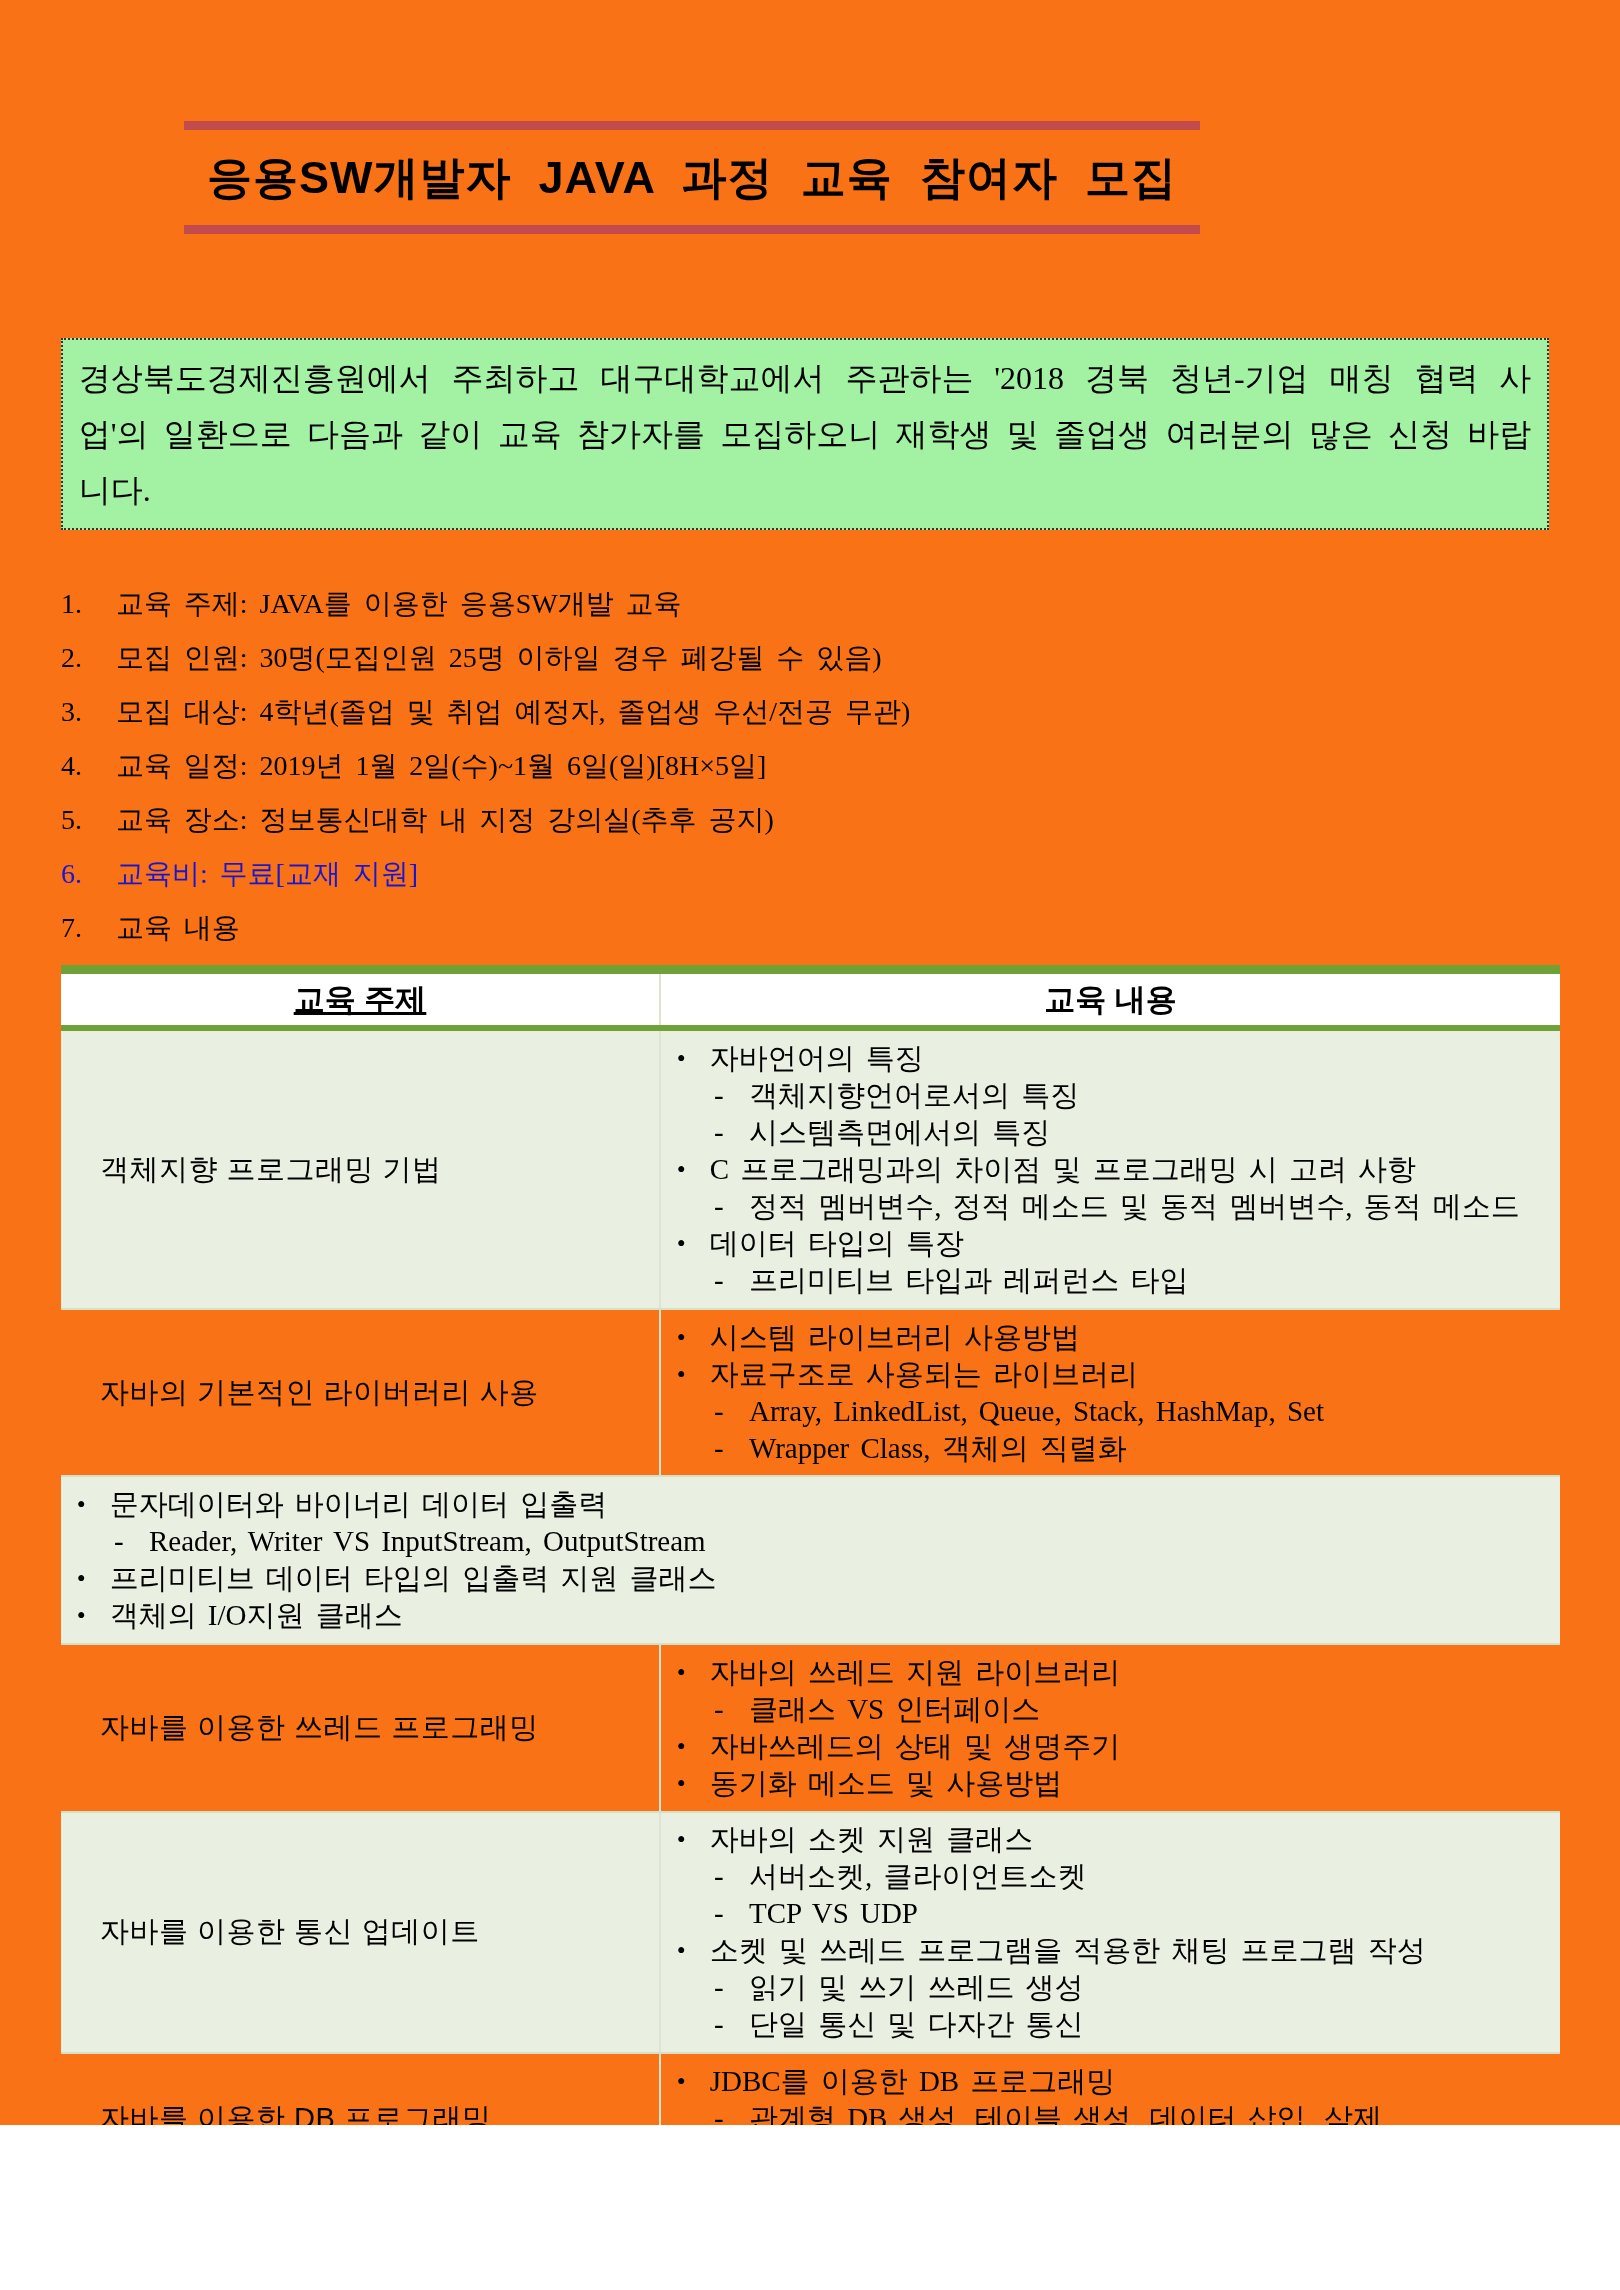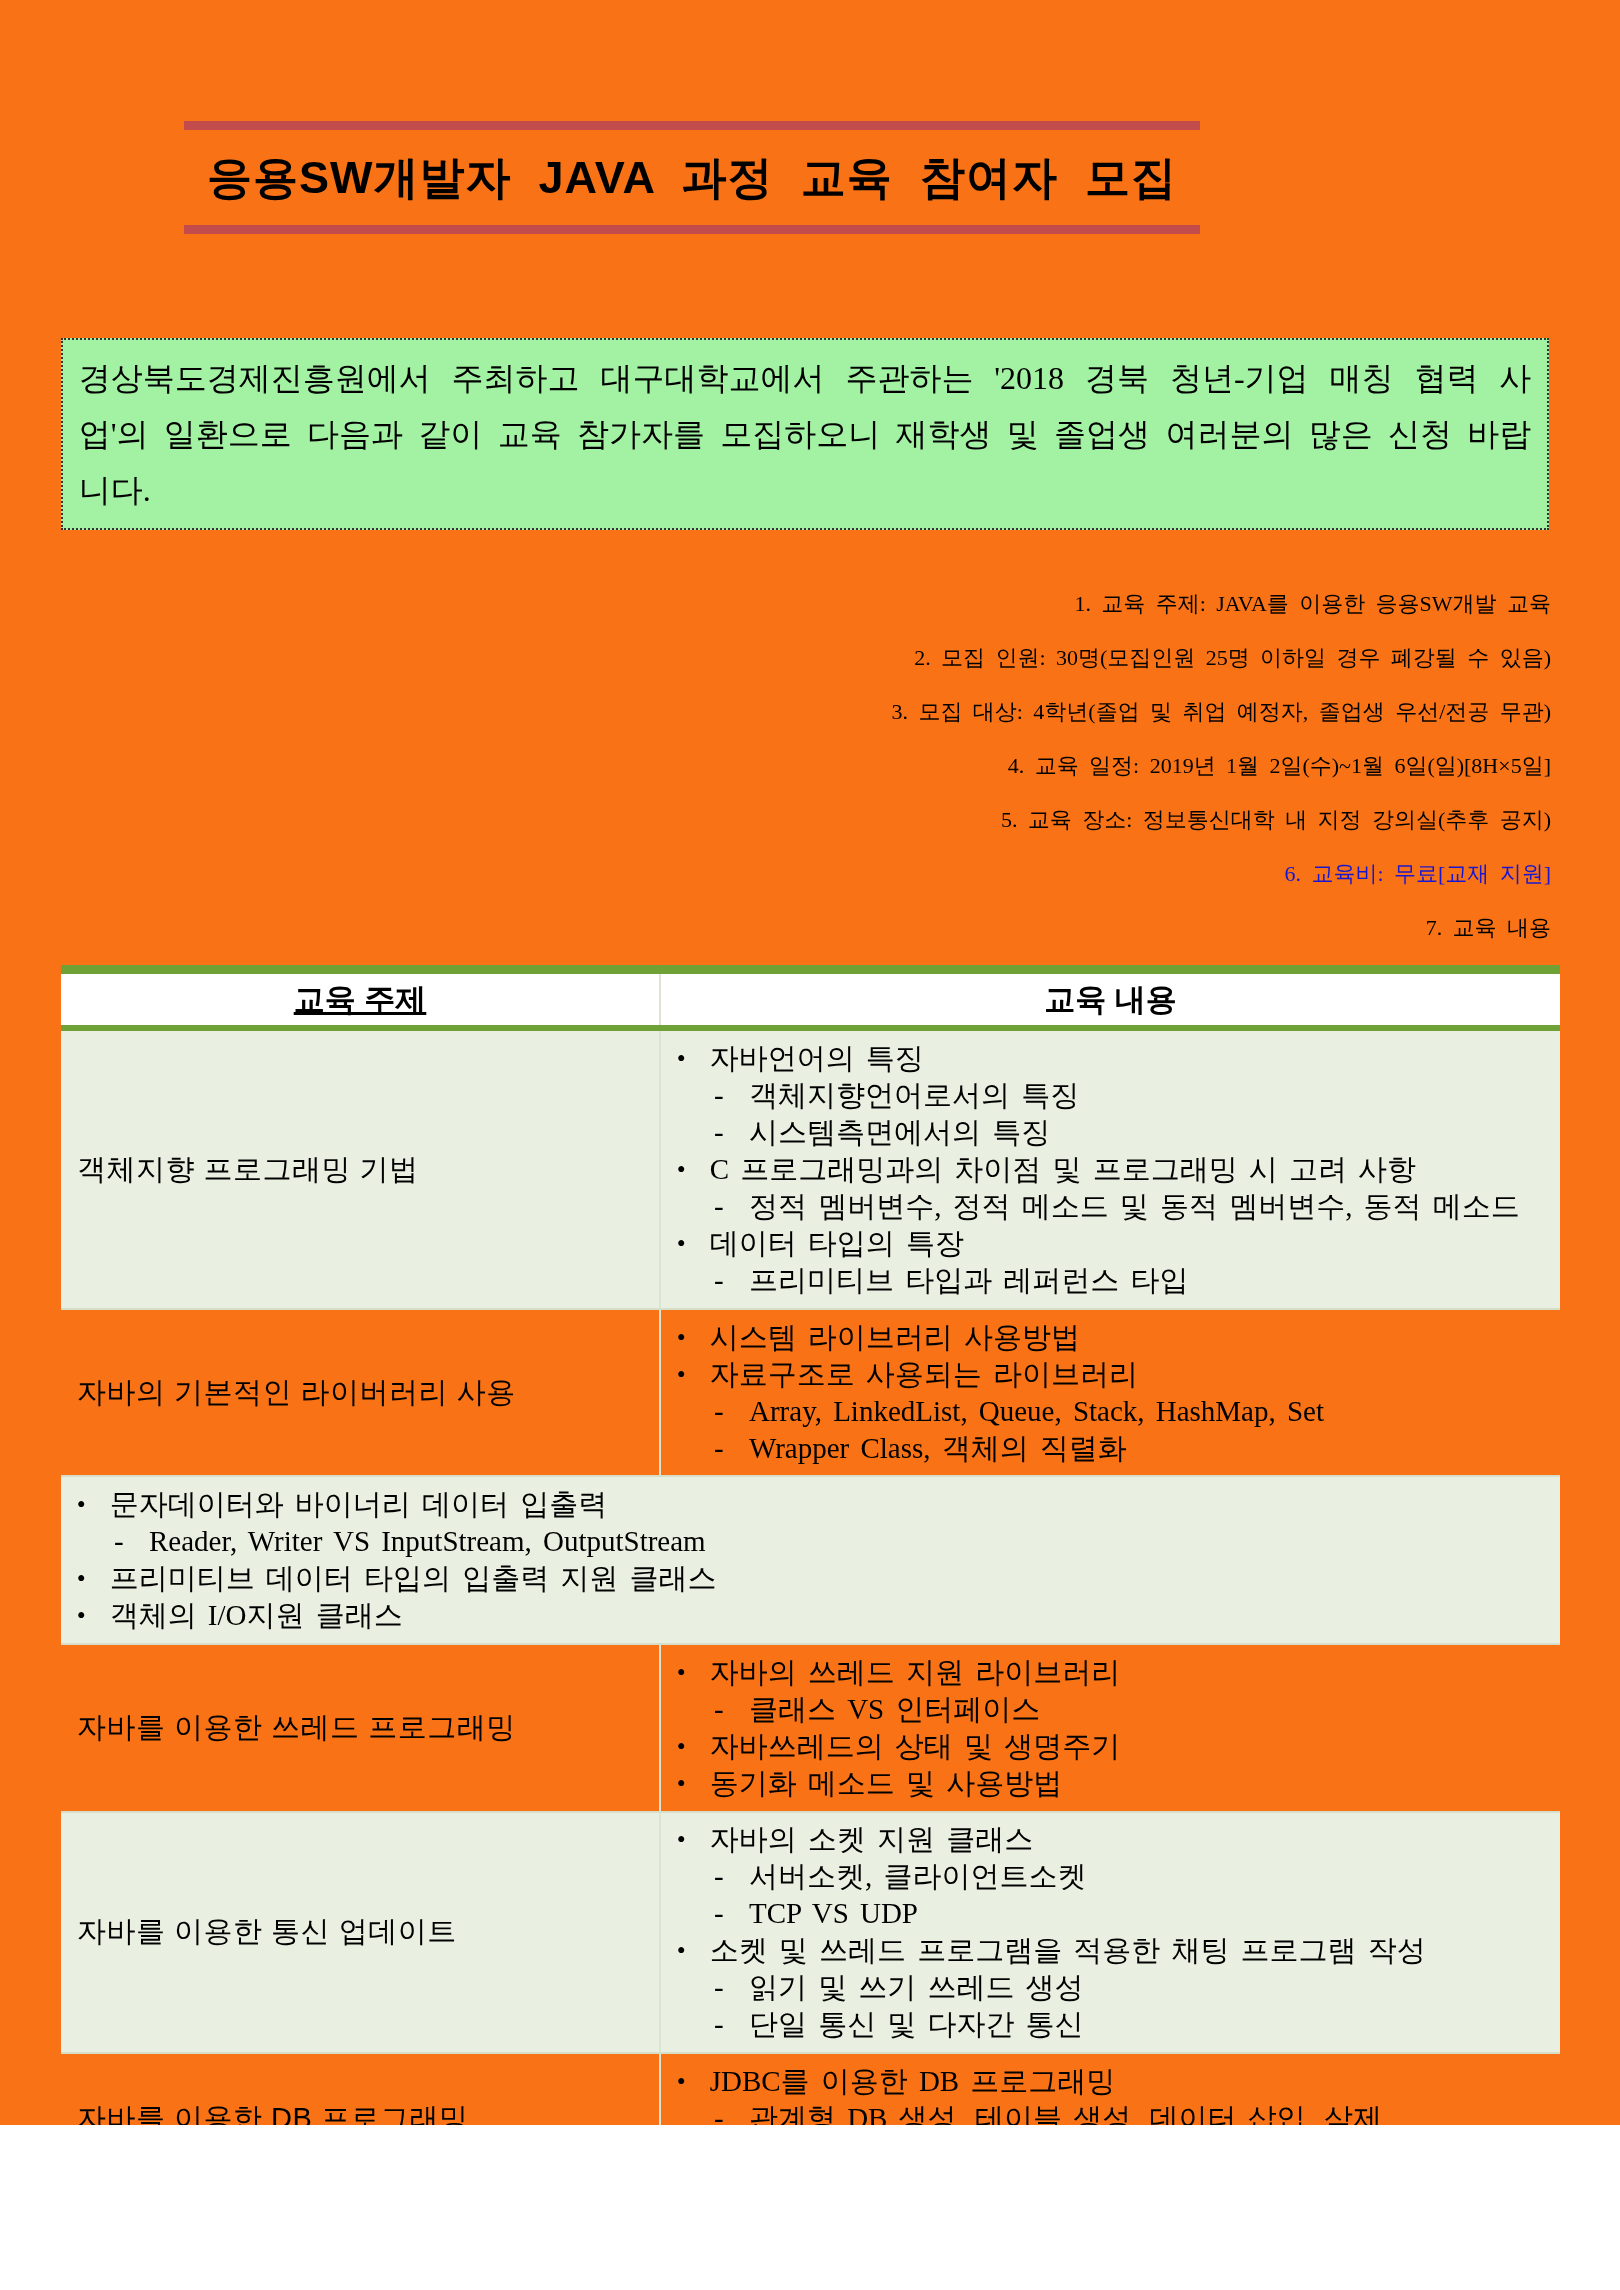--- a/index.html
+++ b/index.html
@@ -41,23 +41,22 @@
     word-spacing:5.9px;
   }
   .intro-box p { margin:0; }
 
   
   .info-list {
     margin:47px 0 0 61px;
     padding:0;
     list-style:none;
     width:1490px;
-    font-size:22px;
+    font-size:28px;
     color:#000;
-    text-align:right;
   }
   .info-list li {
     line-height:54px;
     white-space:nowrap;
     word-spacing:4.9px;
   }
   .info-list li .num { display:inline-block; min-width:43px; }
   .info-list li.emphasis { color:#1717d2; }
 
   
@@ -80,21 +79,21 @@
   .th.content { flex:1; height:100%; display:flex; align-items:center; justify-content:center; }
 
   .trow { display:flex; }
   .trow.shaded { background:#eaf0e1; }
   #table-body .trow + .trow { border-top:2px solid #d6e0c8; }
 
   .tcell.topic {
     width:600px; box-sizing:border-box;
     border-right:2px solid #dde5d2;
     display:flex; align-items:center;
-    padding-left:16px;
+    padding-left:39px;
     font-family:"Liberation Sans", sans-serif;
     font-size:29px; color:#000;
     letter-spacing:0.5px;
   }
   .tcell.content {
     flex:1; box-sizing:border-box;
     padding:8.8px 9.8px 8.8px 0;
     font-size:29px; color:#000;
   }
   .cline { line-height:37px; display:flex; white-space:nowrap; word-spacing:3.9px; }

